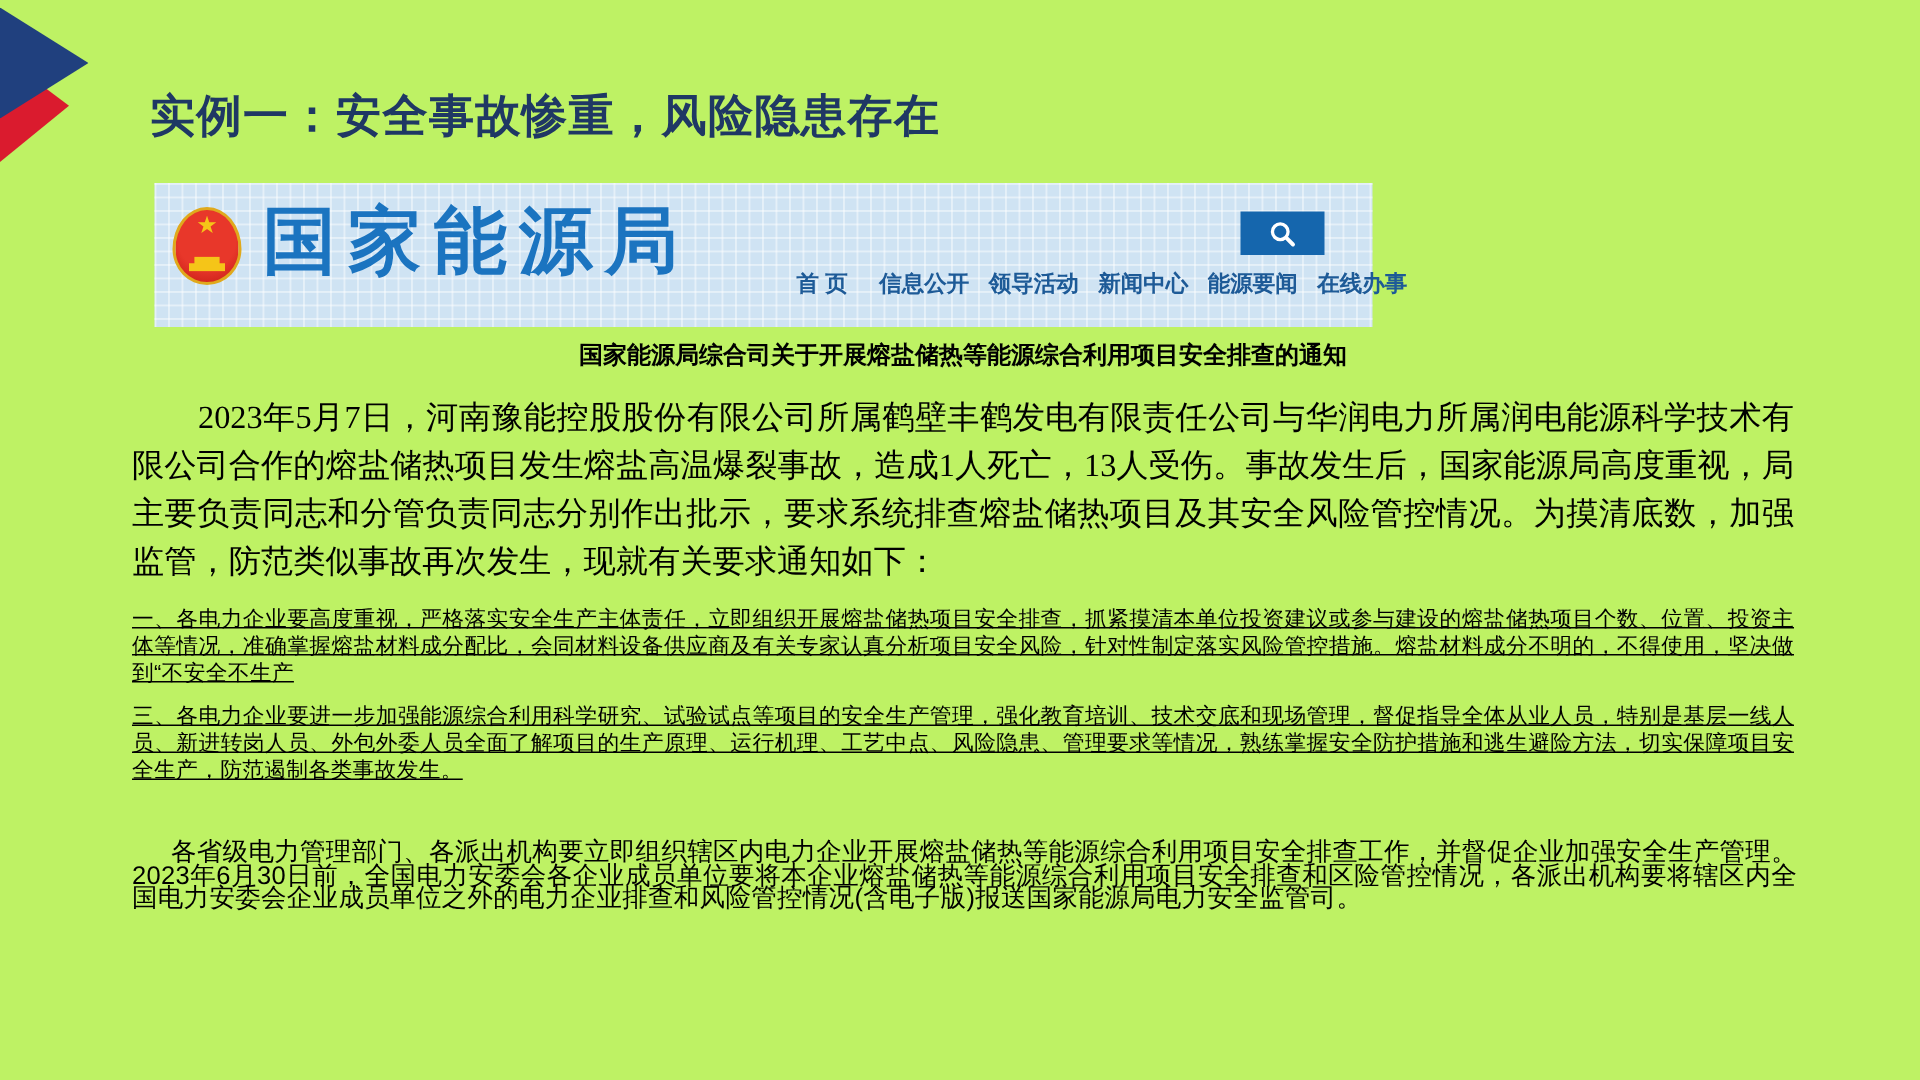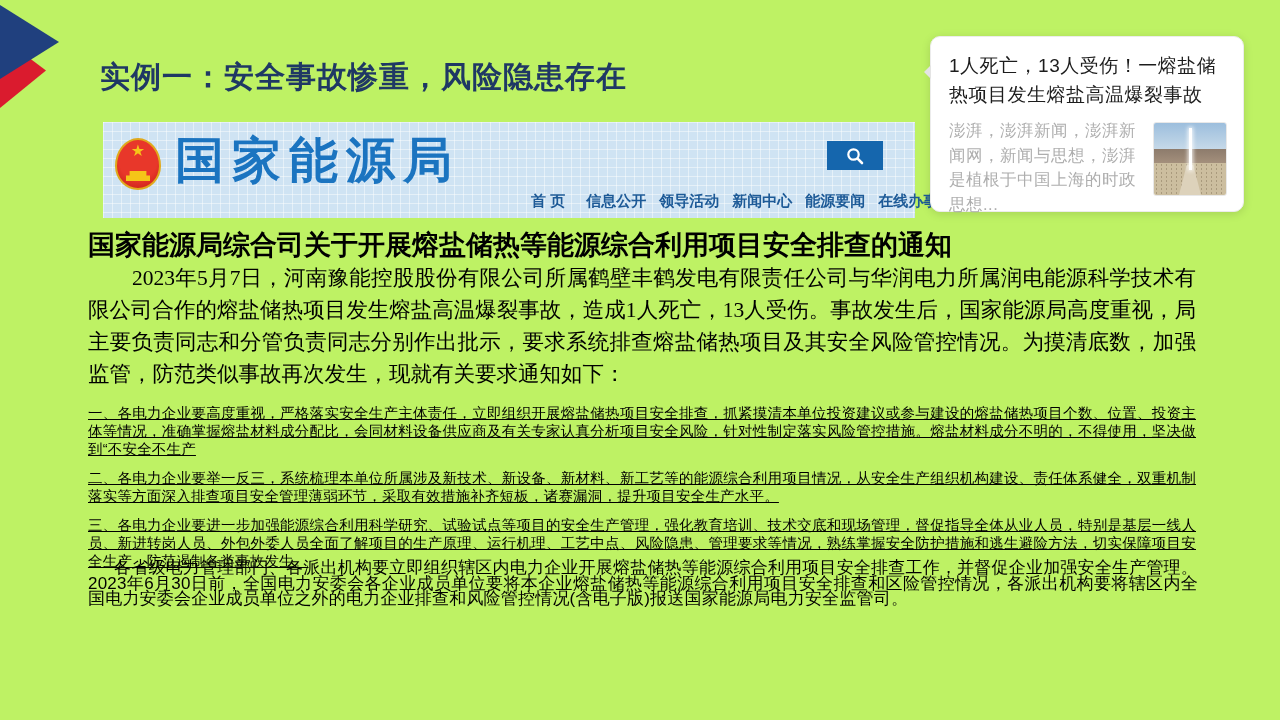--- a/index.html
+++ b/index.html
@@ -56,21 +56,21 @@
     font-size:13px;color:#333;padding:0 8px;outline:none;
     font-family:"Liberation Sans","DejaVu Sans",sans-serif;
   }
   .nea-search::placeholder{color:#9aa4ae;}
   .nea-search-btn{
     position:absolute;left:724px;top:19px;width:56px;height:29px;
     background:#1566ad;border:none;cursor:pointer;
     display:flex;align-items:center;justify-content:center;
   }
   .nea-nav{
-    position:absolute;left:428px;top:70px;width:370px;
+    position:absolute;left:428px;top:58px;width:370px;
     display:flex;gap:13px;white-space:nowrap;
   }
   .nea-nav .nav-item{
     font-size:15px;font-weight:bold;color:#1d5a97;cursor:pointer;
   }
   .nea-nav .nav-item:first-child{margin-right:8px;}
   
   .news-card{
     position:absolute;left:930px;top:36px;width:314px;height:176px;
     background:#ffffff;border:1px solid #ececec;border-radius:10px;
@@ -100,23 +100,23 @@
   .thumb-field{position:absolute;left:0;bottom:0;right:0;height:32px;
     background-color:#ccbe9f;
     background-image:radial-gradient(#a99a7d 1px,transparent 1px);
     background-size:5px 4px;}
   .thumb-tower{position:absolute;left:50%;top:5px;width:3px;height:42px;margin-left:-1px;
     background:#ffffff;box-shadow:0 0 4px 1px rgba(255,255,255,.9);}
   .thumb-road{position:absolute;left:50%;bottom:0;width:22px;height:30px;margin-left:-11px;
     background:#ddd2bb;clip-path:polygon(35% 0,65% 0,100% 100%,0 100%);}
   
   .notice-title{
-    position:absolute;left:88px;top:227px;width:1108px;text-align:left;
+    position:absolute;left:88px;top:227px;width:1108px;text-align:center;
     font-family:"Liberation Serif","DejaVu Serif",serif;
-    font-size:27px;font-weight:bold;color:#000;
+    font-size:16px;font-weight:bold;color:#000;
   }
   .notice-intro{
     position:absolute;left:88px;top:262px;width:1108px;
     font-family:"Liberation Serif","DejaVu Serif",serif;
     font-size:21.5px;line-height:32px;color:#000;
     text-align:justify;text-indent:44px;
   }
   .notice-items{
     position:absolute;left:88px;top:404px;width:1108px;text-decoration:underline;
   }
@@ -159,39 +159,24 @@
     <div class="nea-nav">
       <span class="nav-item">首 页</span>
       <span class="nav-item">信息公开</span>
       <span class="nav-item">领导活动</span>
       <span class="nav-item">新闻中心</span>
       <span class="nav-item">能源要闻</span>
       <span class="nav-item">在线办事</span>
     </div>
   </div>
 
-  <div class="news-card">
-    <div class="notch"></div>
-    <div class="news-title">1人死亡，13人受伤！一熔盐储热项目发生熔盐高温爆裂事故</div>
-    <div class="news-snippet-row">
-      <div class="news-snippet">澎湃，澎湃新闻，澎湃新闻网，新闻与思想，澎湃是植根于中国上海的时政思想...</div>
-      <div class="thumb">
-        <div class="thumb-sky"></div>
-        <div class="thumb-mountains"></div>
-        <div class="thumb-field"></div>
-        <div class="thumb-road"></div>
-        <div class="thumb-tower"></div>
-      </div>
-    </div>
-  </div>
 
   <div class="notice-title">国家能源局综合司关于开展熔盐储热等能源综合利用项目安全排查的通知</div>
   <div class="notice-intro">2023年5月7日，河南豫能控股股份有限公司所属鹤壁丰鹤发电有限责任公司与华润电力所属润电能源科学技术有限公司合作的熔盐储热项目发生熔盐高温爆裂事故，造成1人死亡，13人受伤。事故发生后，国家能源局高度重视，局主要负责同志和分管负责同志分别作出批示，要求系统排查熔盐储热项目及其安全风险管控情况。为摸清底数，加强监管，防范类似事故再次发生，现就有关要求通知如下：</div>
 
   <div class="notice-items">
     <div class="notice-item">一、各电力企业要高度重视，严格落实安全生产主体责任，立即组织开展熔盐储热项目安全排查，抓紧摸清本单位投资建议或参与建设的熔盐储热项目个数、位置、投资主体等情况，准确掌握熔盐材料成分配比，会同材料设备供应商及有关专家认真分析项目安全风险，针对性制定落实风险管控措施。熔盐材料成分不明的，不得使用，坚决做到“不安全不生产</div>
-    <div class="notice-item">二、各电力企业要举一反三，系统梳理本单位所属涉及新技术、新设备、新材料、新工艺等的能源综合利用项目情况，从安全生产组织机构建设、责任体系健全，双重机制落实等方面深入排查项目安全管理薄弱环节，采取有效措施补齐短板，诸赛漏洞，提升项目安全生产水平。</div>
     <div class="notice-item">三、各电力企业要进一步加强能源综合利用科学研究、试验试点等项目的安全生产管理，强化教育培训、技术交底和现场管理，督促指导全体从业人员，特别是基层一线人员、新进转岗人员、外包外委人员全面了解项目的生产原理、运行机理、工艺中点、风险隐患、管理要求等情况，熟练掌握安全防护措施和逃生避险方法，切实保障项目安全生产，防范遏制各类事故发生。</div>
   </div>
 
   <div class="notice-footer">各省级电力管理部门、各派出机构要立即组织辖区内电力企业开展熔盐储热等能源综合利用项目安全排查工作，并督促企业加强安全生产管理。2023年6月30日前，全国电力安委会各企业成员单位要将本企业熔盐储热等能源综合利用项目安全排查和区险管控情况，各派出机构要将辖区内全国电力安委会企业成员单位之外的电力企业排查和风险管控情况(含电子版)报送国家能源局电力安全监管司。</div>
 
 </div>
 
 </body></html>

